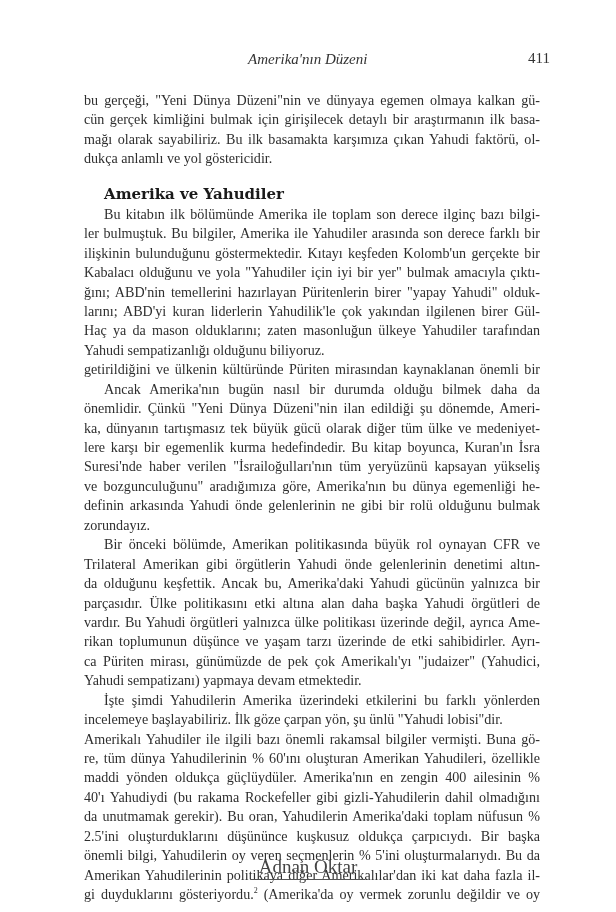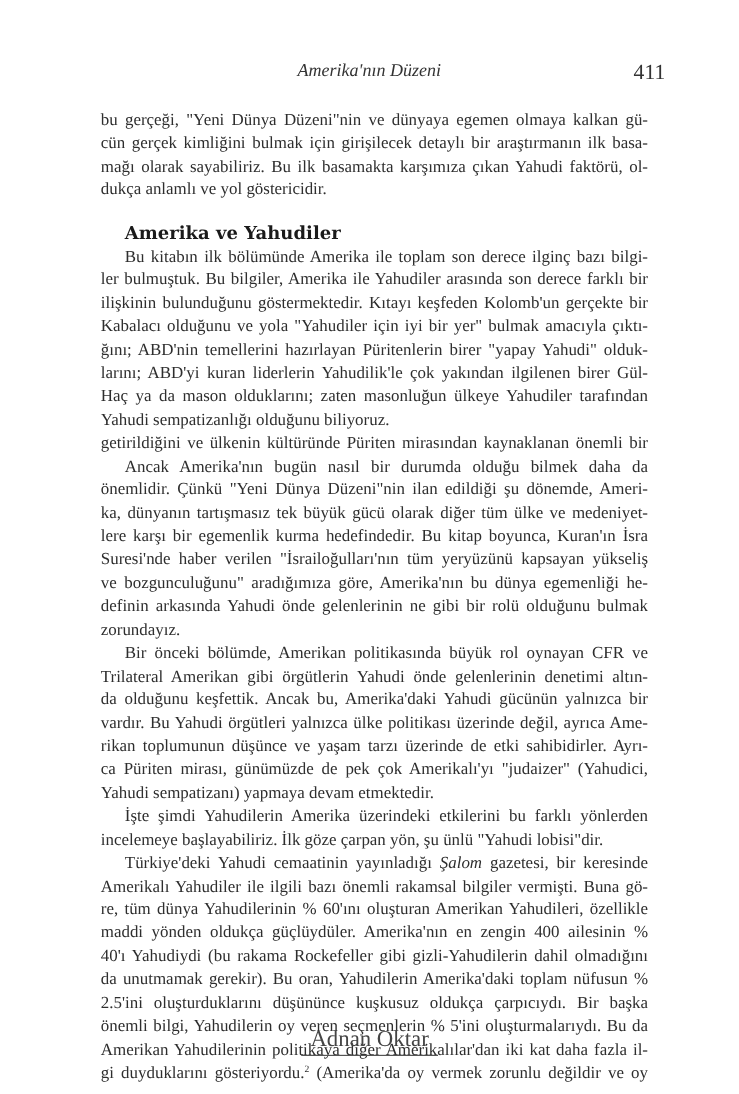--- a/index.html
+++ b/index.html
@@ -2,21 +2,21 @@
 <html><head>
 <meta charset="utf-8">
 <style>
   html, body { margin:0; padding:0; background:#ffffff; }
   body { width:616px; height:912px; position:relative; overflow:hidden;
          font-family:"DejaVu Serif","Liberation Serif",serif; color:#2a2a2a; }
   .running-head { position:absolute; top:47px; left:0; width:524px; height:24px; }
   .running-title { position:absolute; left:248px; top:4px; font-style:italic;
          font-family:"Liberation Serif",serif; font-size:15px; color:#333; }
   .page-number { position:absolute; left:528px; top:3px;
-         font-family:"Liberation Serif",serif; font-size:18px; color:#333; }
+         font-family:"Liberation Serif",serif; font-size:15px; color:#333; }
   .body-text { position:absolute; left:84px; top:91px; width:456px;
          font-family:"Liberation Serif",serif; font-size:14.1px; line-height:19.45px;
          color:#2e2e2e; }
   .line { display:block; white-space:nowrap; text-align:justify; text-align-last:justify; height:19.45px; }
   .line.last { text-align-last:left; }
   .line.indent { padding-left:20px; }
   .section-heading { font-family:"DejaVu Serif",serif; font-weight:bold; font-size:15px;
          color:#1a1a1a; padding-left:20px; margin-top:14px; height:22px; line-height:22px; }
   .footer { position:absolute; top:856px; left:0; width:616px; text-align:center; }
   .footer-name { display:inline-block; font-family:"Liberation Serif",serif; font-size:19px;
@@ -63,33 +63,33 @@
     <span class="line">Suresi'nde haber verilen "İsrailoğulları'nın tüm yeryüzünü kapsayan yükseliş</span>
     <span class="line">ve bozgunculuğunu" aradığımıza göre, Amerika'nın bu dünya egemenliği he-</span>
     <span class="line">definin arkasında Yahudi önde gelenlerinin ne gibi bir rolü olduğunu bulmak</span>
     <span class="line last">zorundayız.</span>
   </div>
 
   <div>
     <span class="line indent">Bir önceki bölümde, Amerikan politikasında büyük rol oynayan CFR ve</span>
     <span class="line">Trilateral Amerikan gibi örgütlerin Yahudi önde gelenlerinin denetimi altın-</span>
     <span class="line">da olduğunu keşfettik. Ancak bu, Amerika'daki Yahudi gücünün yalnızca bir</span>
+    <span class="line">parçasıdır. Ülke politikasını etki altına alan daha başka Yahudi örgütleri de</span>
     <span class="line">vardır. Bu Yahudi örgütleri yalnızca ülke politikası üzerinde değil, ayrıca Ame-</span>
     <span class="line">rikan toplumunun düşünce ve yaşam tarzı üzerinde de etki sahibidirler. Ayrı-</span>
     <span class="line">ca Püriten mirası, günümüzde de pek çok Amerikalı'yı "judaizer" (Yahudici,</span>
     <span class="line last">Yahudi sempatizanı) yapmaya devam etmektedir.</span>
   </div>
 
   <div>
     <span class="line indent">İşte şimdi Yahudilerin Amerika üzerindeki etkilerini bu farklı yönlerden</span>
     <span class="line last">incelemeye başlayabiliriz. İlk göze çarpan yön, şu ünlü "Yahudi lobisi"dir.</span>
   </div>
 
   <div>
-    <span class="line indent"><span>Türkiye'deki Yahudi cemaatinin yayınladığı </span><em>Şalom</em><span> gazetesi, bir keresinde</span></span>
     <span class="line">Amerikalı Yahudiler ile ilgili bazı önemli rakamsal bilgiler vermişti. Buna gö-</span>
     <span class="line">re, tüm dünya Yahudilerinin % 60'ını oluşturan Amerikan Yahudileri, özellikle</span>
     <span class="line">maddi yönden oldukça güçlüydüler. Amerika'nın en zengin 400 ailesinin %</span>
     <span class="line">40'ı Yahudiydi (bu rakama Rockefeller gibi gizli-Yahudilerin dahil olmadığını</span>
     <span class="line">da unutmamak gerekir). Bu oran, Yahudilerin Amerika'daki toplam nüfusun %</span>
     <span class="line">2.5'ini oluşturduklarını düşününce kuşkusuz oldukça çarpıcıydı. Bir başka</span>
     <span class="line">önemli bilgi, Yahudilerin oy veren seçmenlerin % 5'ini oluşturmalarıydı. Bu da</span>
     <span class="line">Amerikan Yahudilerinin politikaya diğer Amerikalılar'dan iki kat daha fazla il-</span>
     <span class="line"><span>gi duyduklarını gösteriyordu.</span><sup>2</sup><span> (Amerika'da oy vermek zorunlu değildir ve oy</span></span>
   </div>

